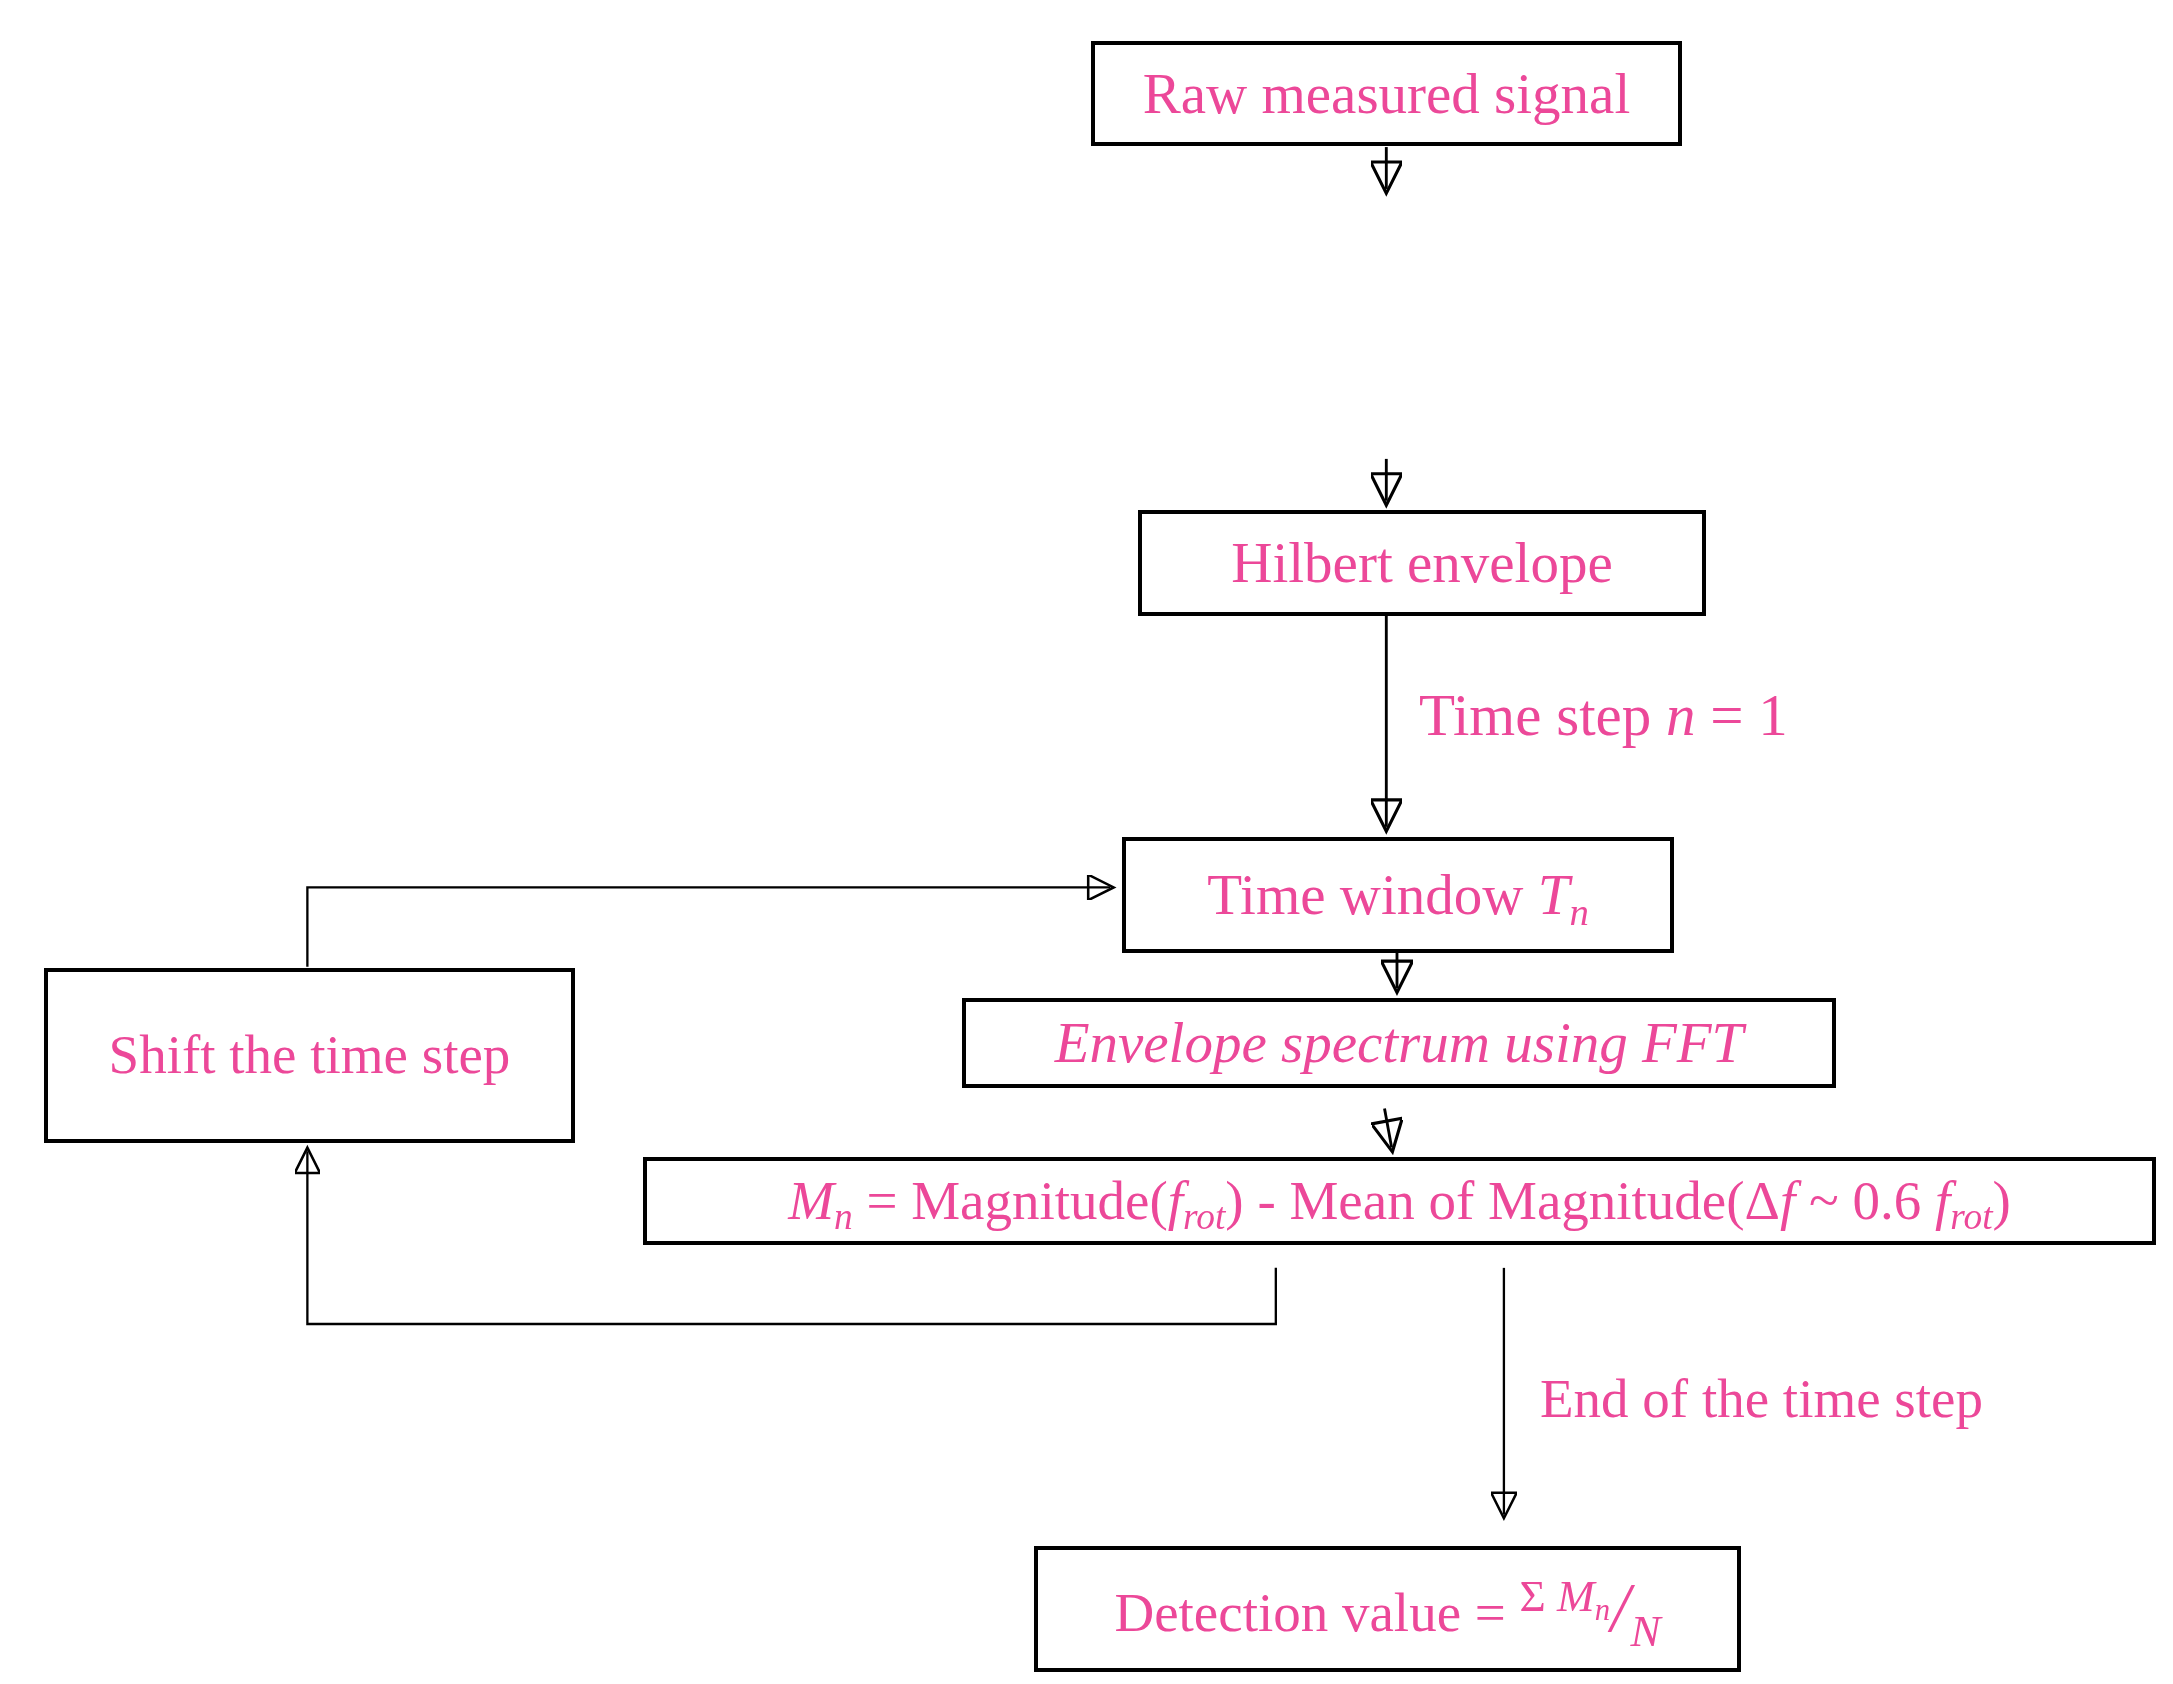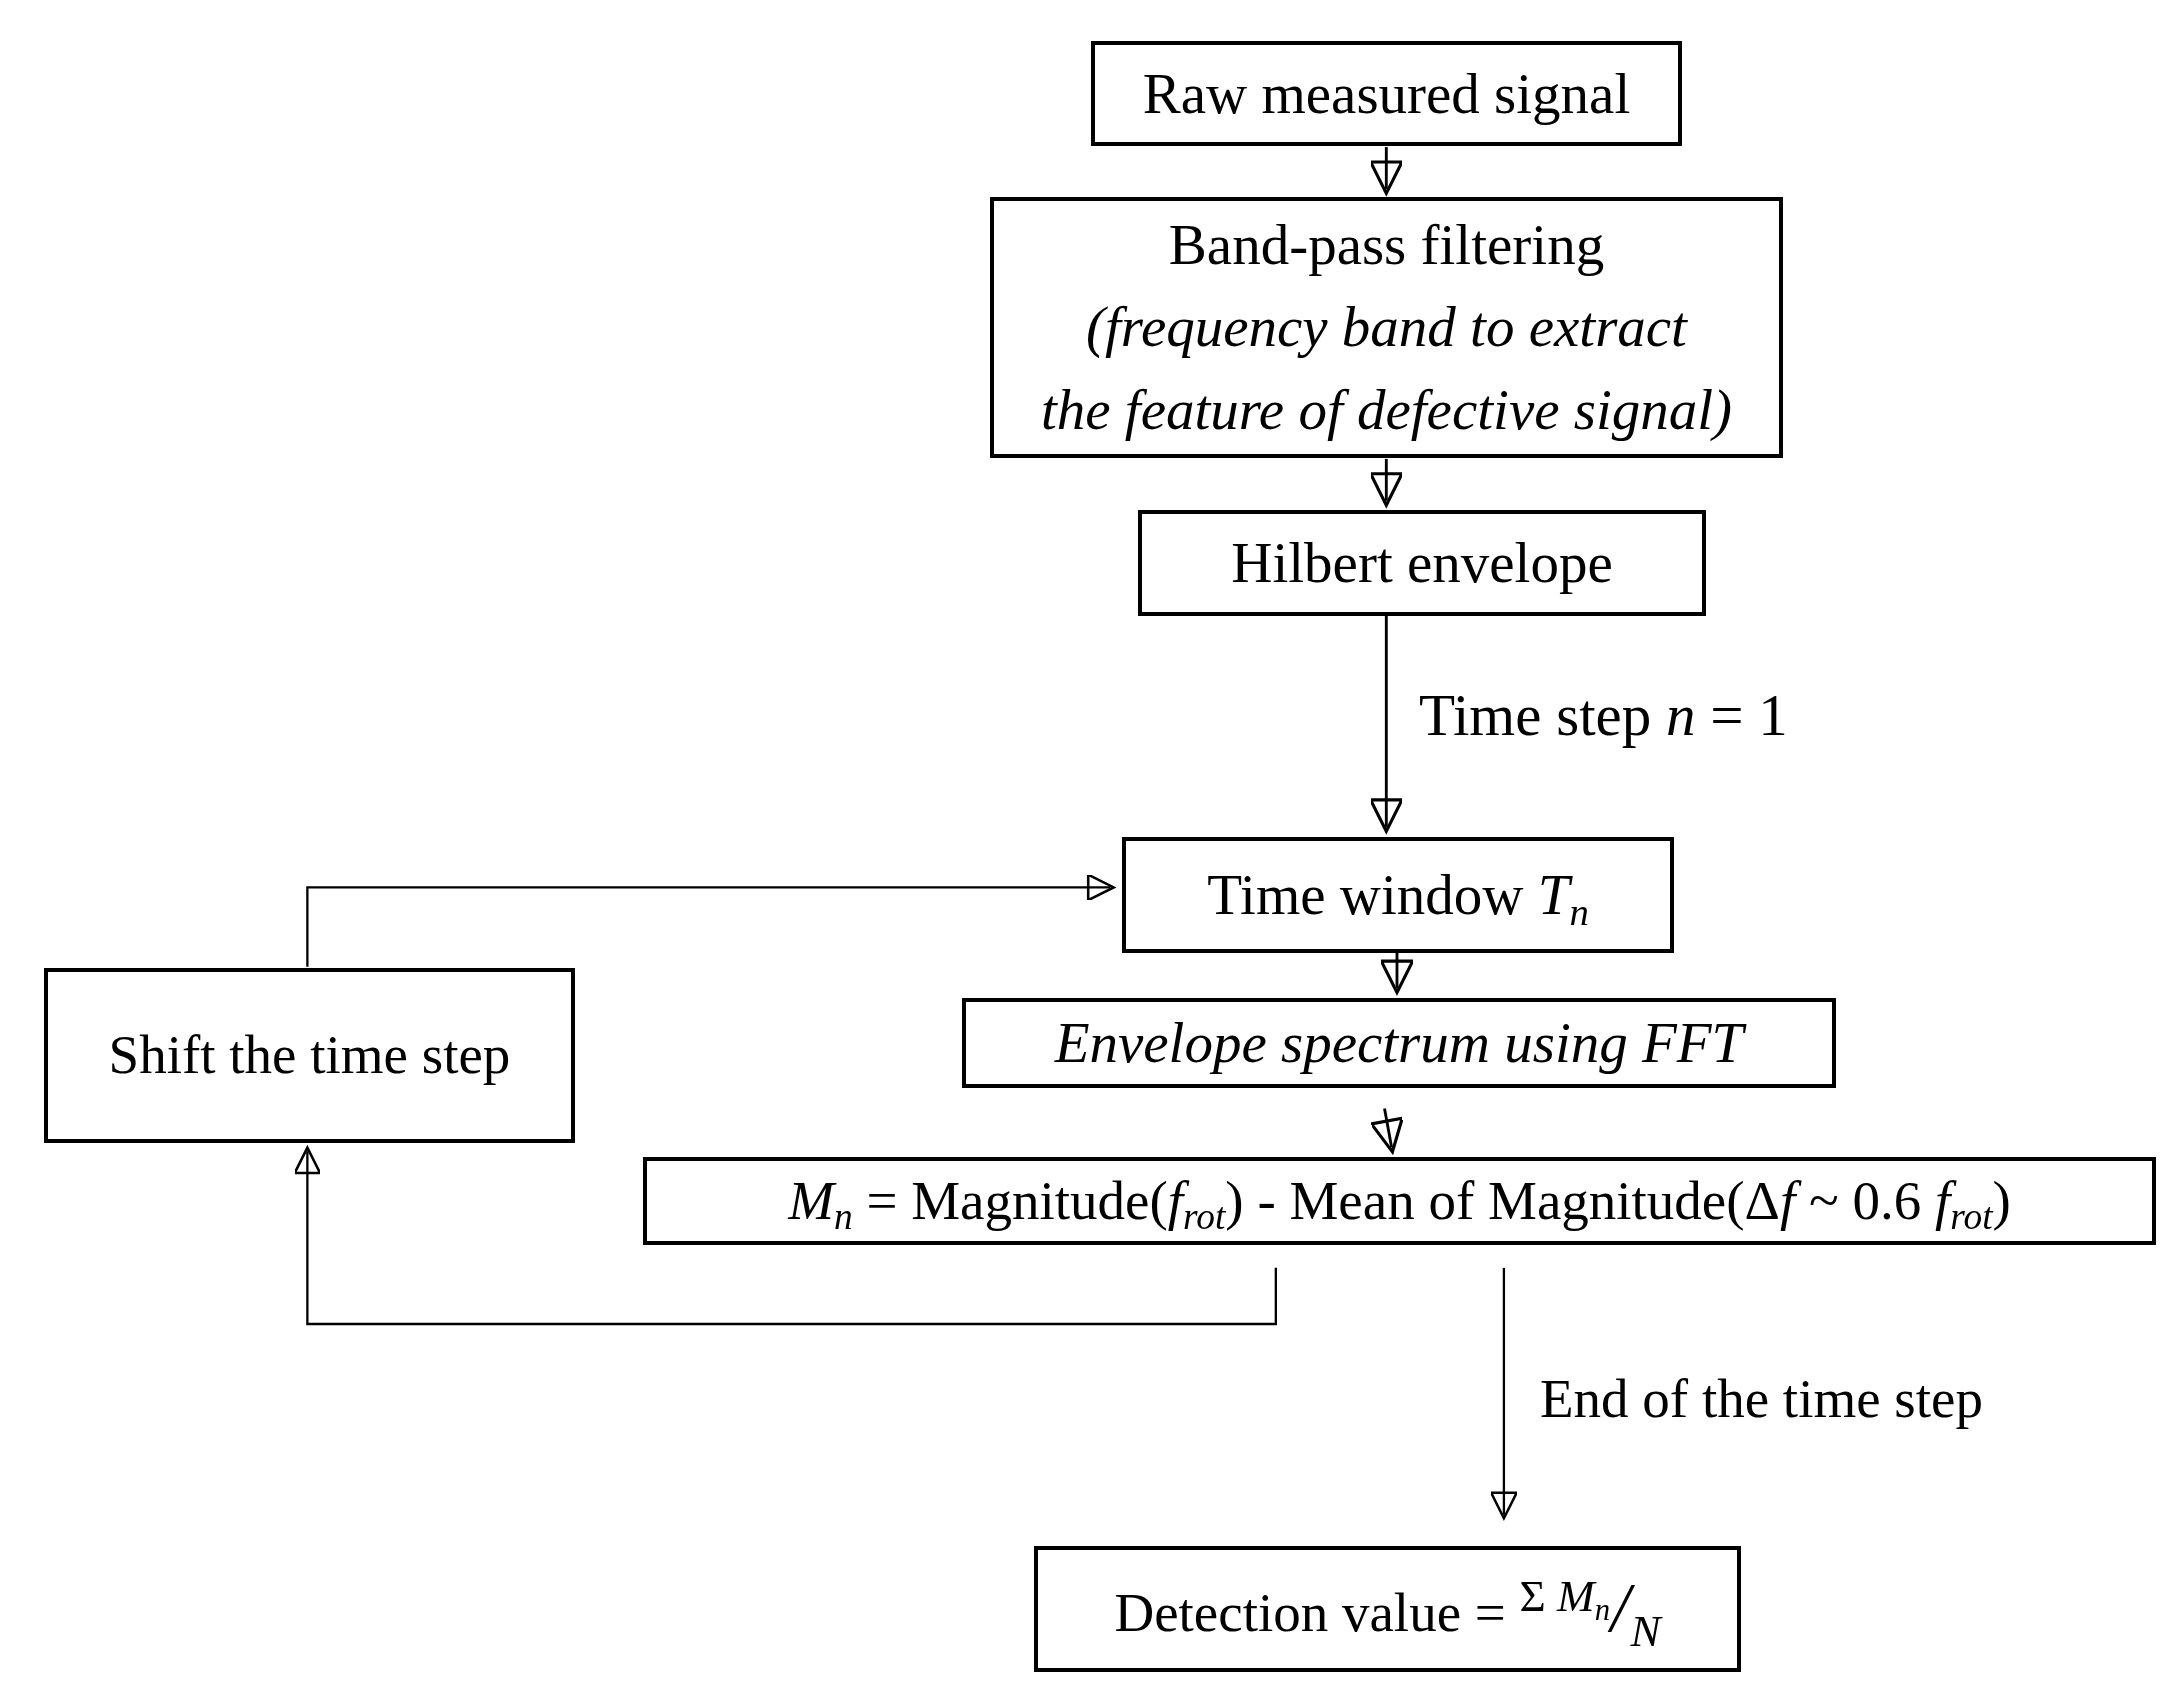--- a/index.html
+++ b/index.html
@@ -6,21 +6,21 @@
     margin: 0;
     padding: 0;
     background: #ffffff;
   }
   #canvas {
     position: relative;
     width: 2173px;
     height: 1684px;
     background: #ffffff;
     font-family: "Liberation Serif", "DejaVu Serif", serif;
-    color: #000000;
+    color: #ec4899;
     overflow: hidden;
   }
   .box {
     position: absolute;
     box-sizing: border-box;
     border: 4.5px solid #000000;
     background: #ffffff;
     display: flex;
     flex-direction: column;
     align-items: center;
@@ -87,25 +87,20 @@
 
     <path d="M 345 1085 V 996 H 1246" stroke-width="2.6" marker-end="url(#arrow)"></path>
 
     <path d="M 1688 1423 V 1700" stroke-width="2.6" marker-end="url(#arrow)"></path>
   </svg>
 
   <div class="box" style="left:1091px; top:41px; width:591px; height:105px; font-size:57px;">
     <div class="row">Raw measured signal</div>
   </div>
 
-  <div class="box" style="left:990px; top:197px; width:793px; height:261px; font-size:57px; line-height:1.44;">
-    <div class="row">Band-pass filtering</div>
-    <div class="row note">(frequency band to extract</div>
-    <div class="row note">the feature of defective signal)</div>
-  </div>
 
   <div class="box" style="left:1138px; top:510px; width:568px; height:106px; font-size:57px;">
     <div class="row">Hilbert envelope</div>
   </div>
 
   <div class="box" style="left:1122px; top:837px; width:552px; height:116px; font-size:57px;text-align:right;">
     <div class="row"><span>Time window </span><i>T</i><sub><i>n</i></sub></div>
   </div>
 
   <div class="box" style="left:962px; top:998px; width:874px; height:90px; font-size:57px;font-style:italic;">

